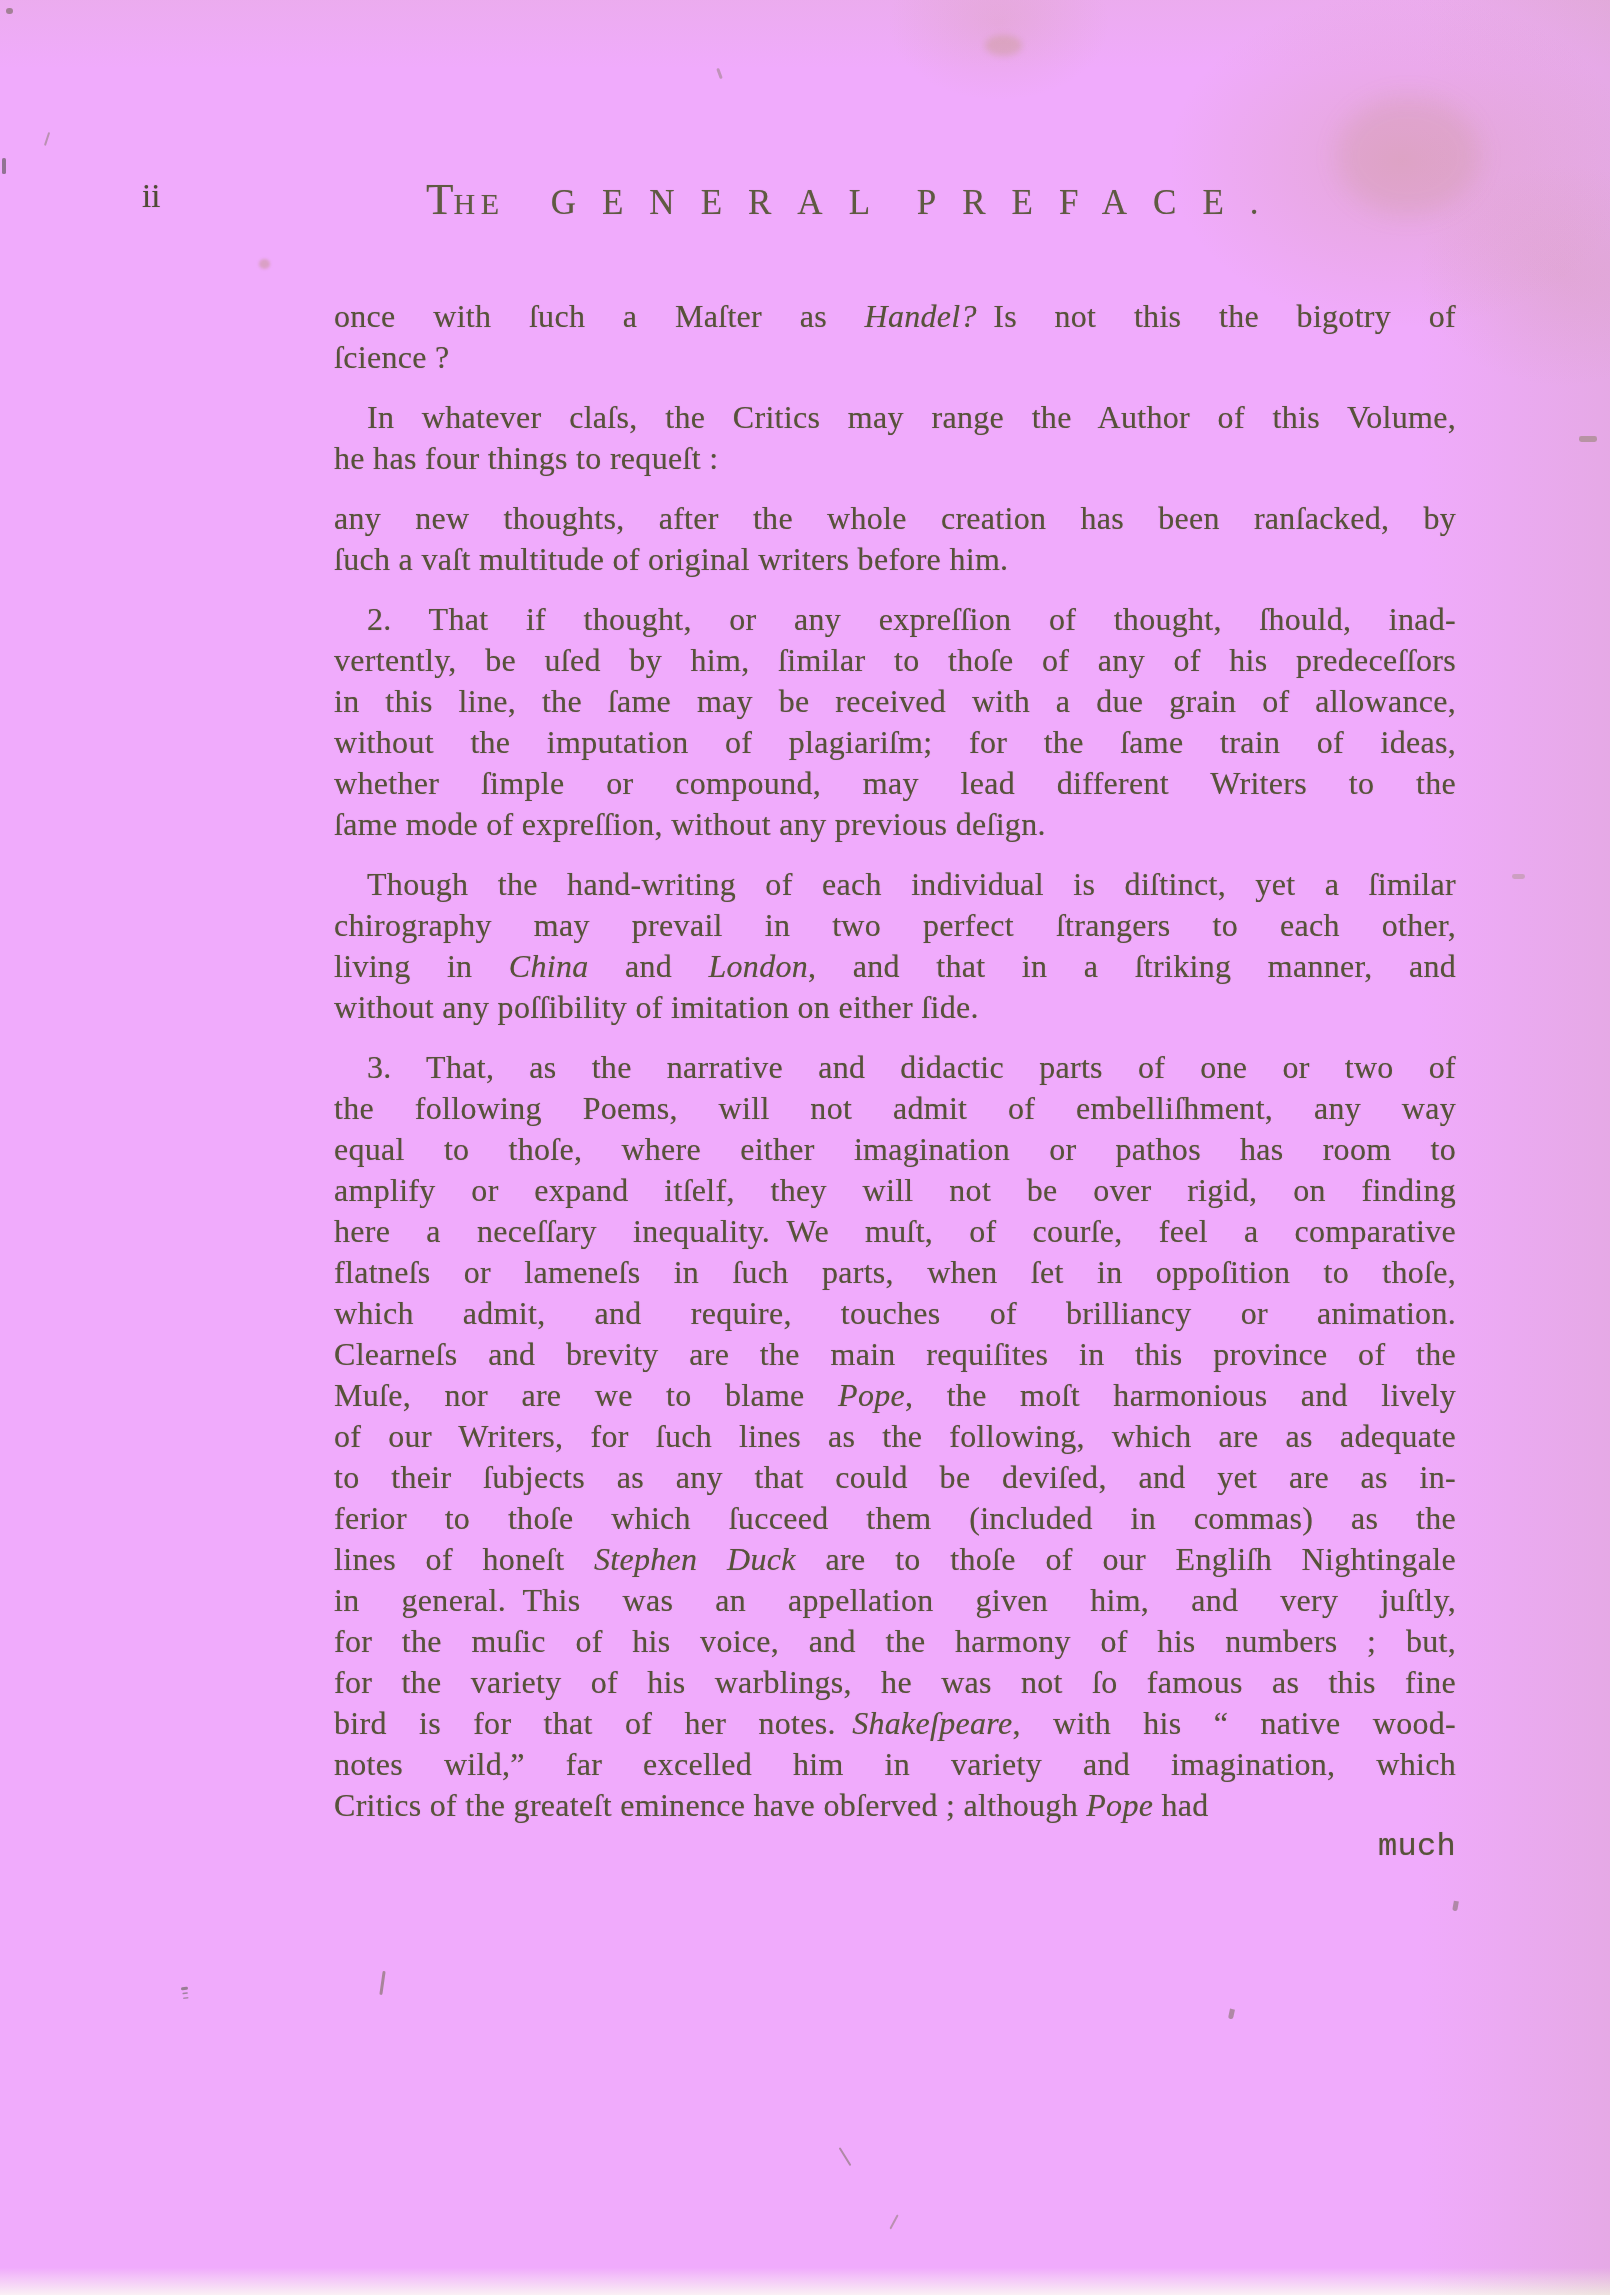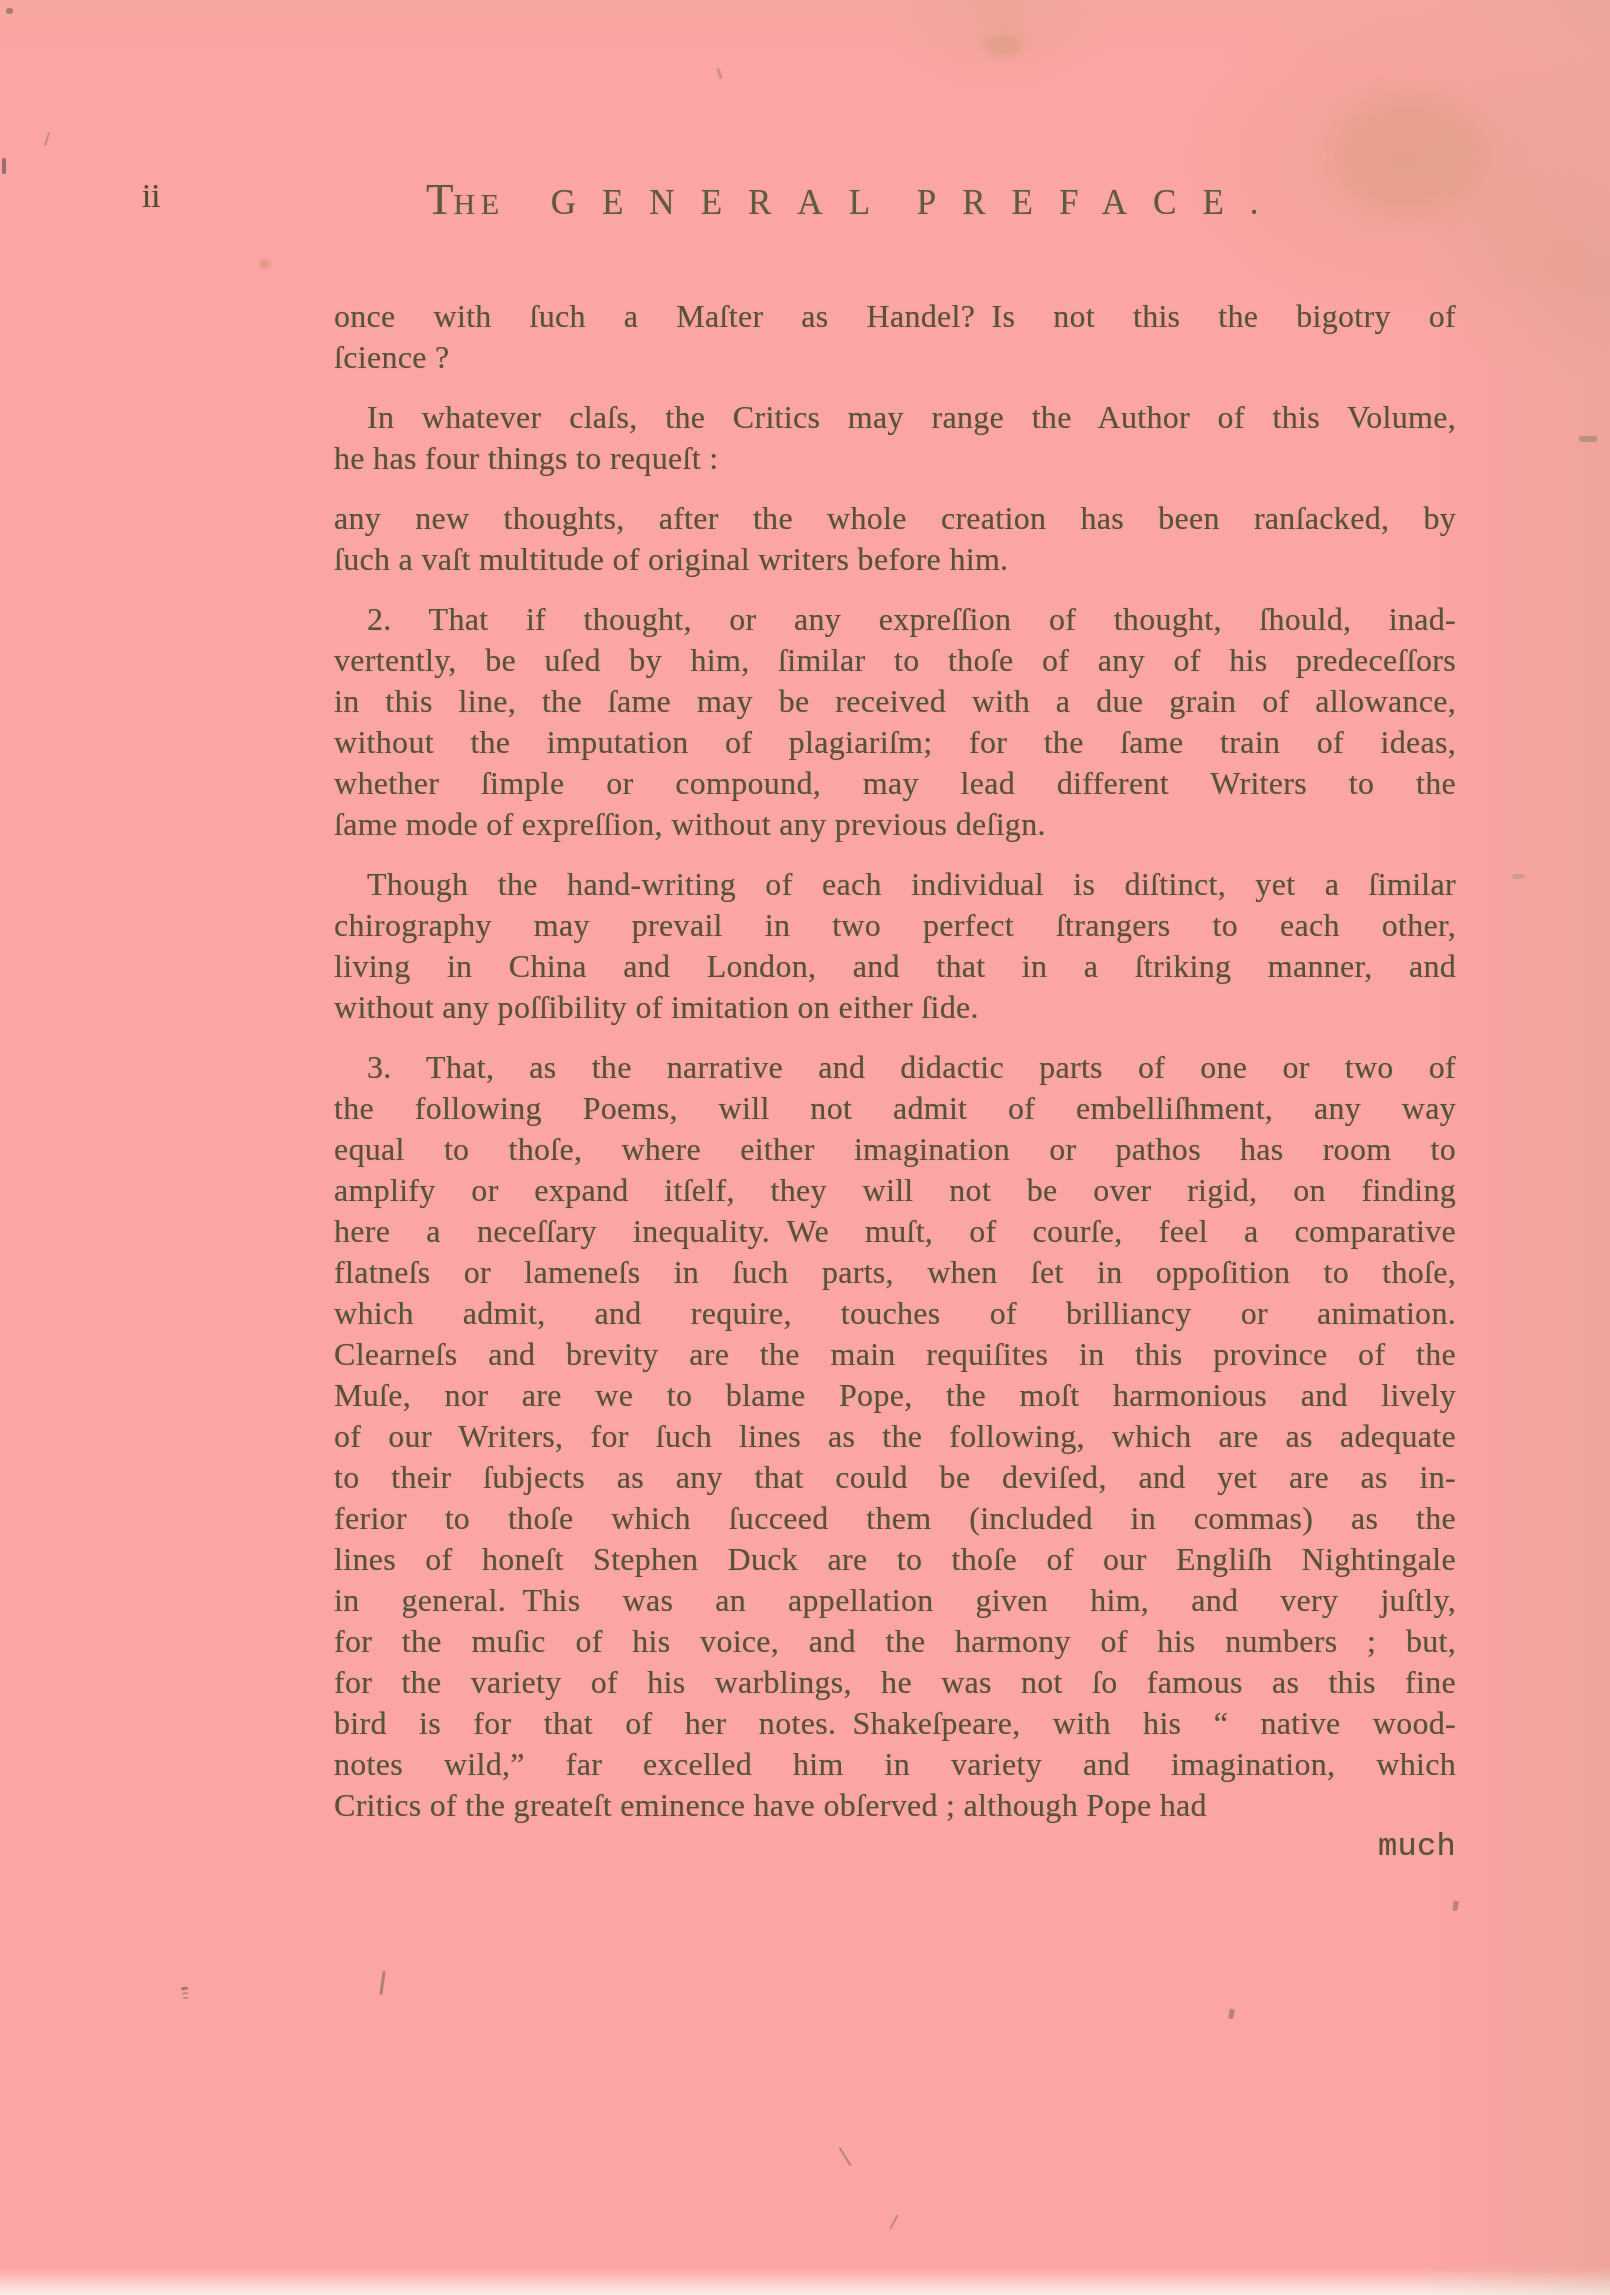--- a/index.html
+++ b/index.html
@@ -1,19 +1,19 @@
 <!DOCTYPE html>
 <html style="font-size:12.7px"><head>
 <meta charset="utf-8">
 <style>
   html,body{margin:0;padding:0;}
   .page{
     position:relative;
     width:1611px;height:2295px;
-    background:#fca5a5;
+    background:#f0abfc;
     overflow:hidden;
     font-family:"Liberation Serif","DejaVu Serif",serif;
     color:#57523a;
   }
   
   .page::before{
     content:"";position:absolute;inset:0;pointer-events:none;
     background:
       radial-gradient(334px 239px at 87% 7%, rgba(187,152,84,.22), rgba(187,152,84,0) 70%),
       radial-gradient(159px 111px at 62% 1%, rgba(187,152,84,.14), rgba(187,152,84,0) 70%),
@@ -46,21 +46,21 @@
   .para{margin:0 0 19px 0;}
   .para:last-child{margin-bottom:0;}
   .line{
     text-align:justify;
     -moz-text-align-last:justify;
     text-align-last:justify;
     white-space:normal;
   }
   .line.last{ -moz-text-align-last:left; text-align-last:left; }
   .line.first{ text-indent:33px; }
-  .it{}
+  .it{font-style:italic;}
   .catchword{
     text-align:right;
     line-height:41px;
     font-family:Liberation Mono, monospace;
   }
   
   .speck{position:absolute;pointer-events:none;}
   .s1{left:1.6px;top:158px;width:4.8px;height:16px;background:rgba(70,70,60,.55);border-radius:1.6px;}
   .s2{left:46px;top:132px;width:2.4px;height:14.3px;background:rgba(120,112,86,.45);transform:rotate(18deg);border-radius:1.6px;}
   .s3{left:6.4px;top:8px;width:6.4px;height:6.4px;background:rgba(90,85,60,.5);border-radius:50%;}

